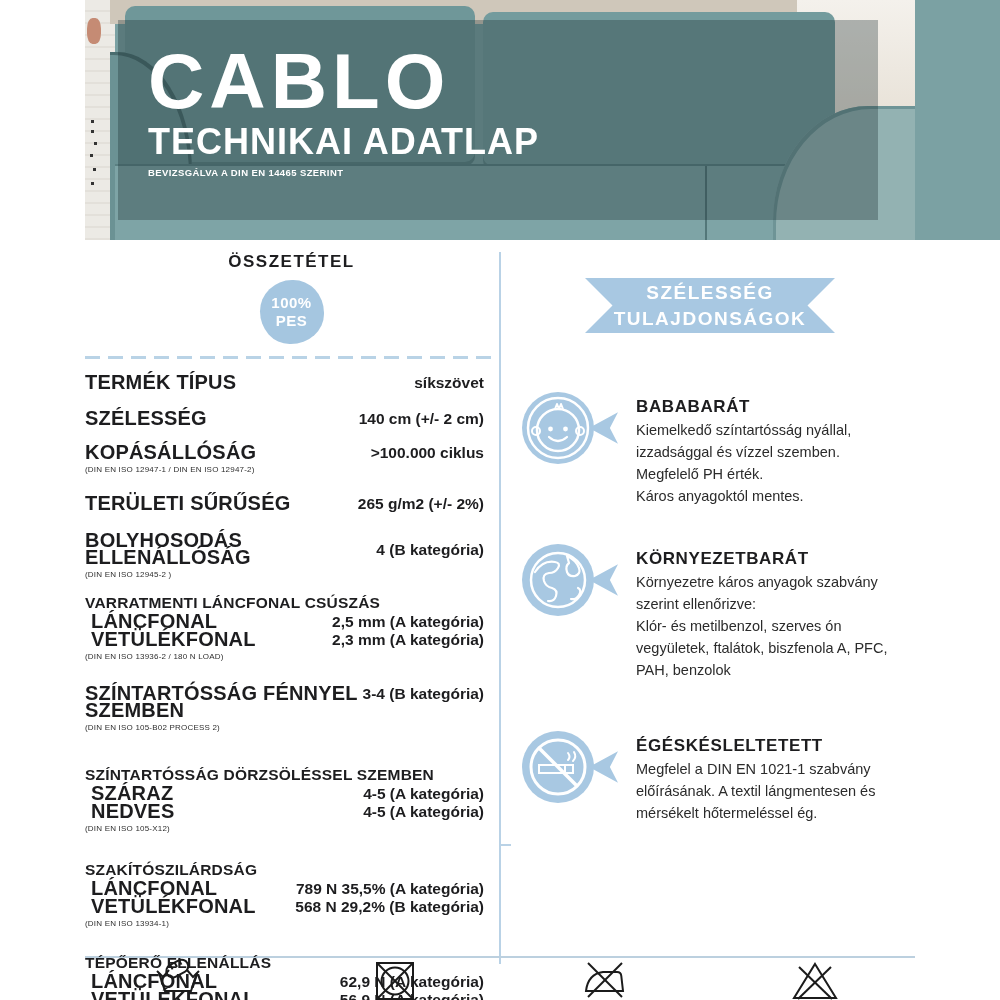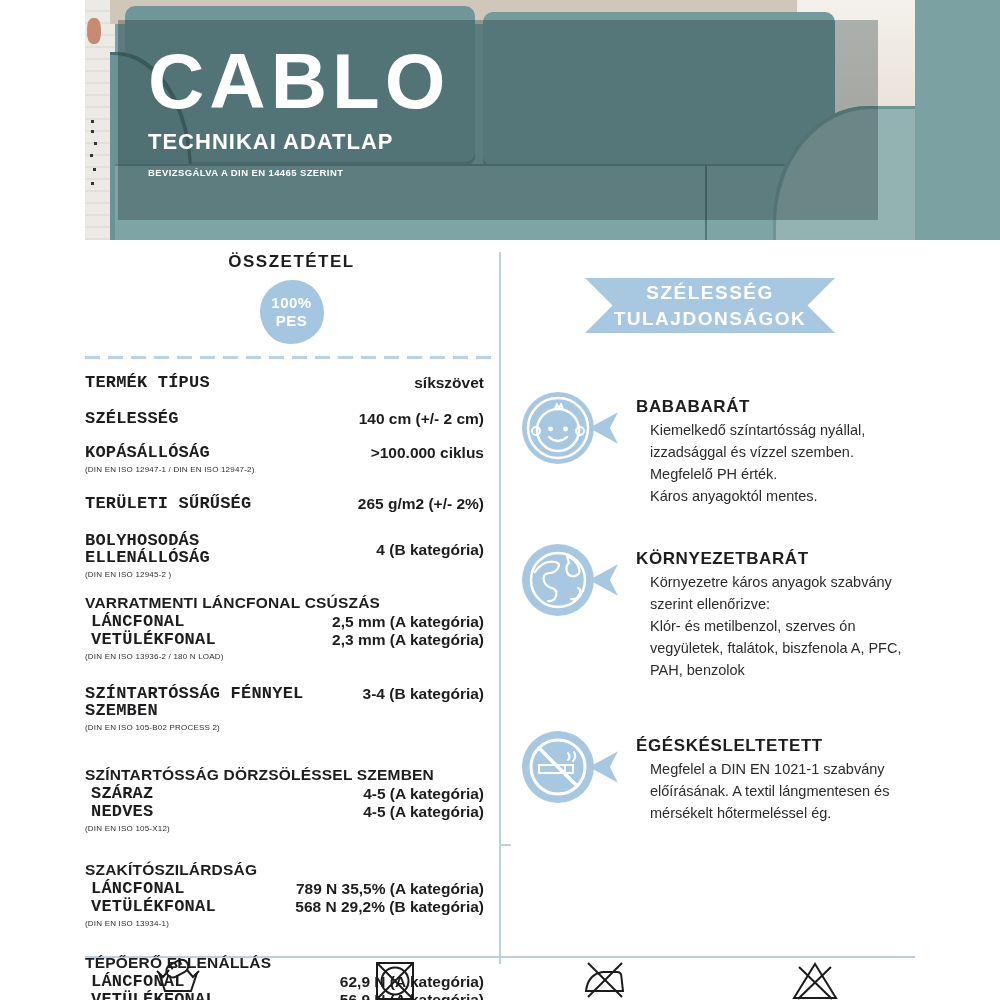--- a/index.html
+++ b/index.html
@@ -23,40 +23,40 @@
   .back-cushion-b { position:absolute; left:398px; top:12px; width:352px; height:158px; background:#739b9d; border-radius:10px; box-shadow:inset 0 -4px 0 #608688; }
   .left-armrest { position:absolute; left:25px; top:52px; width:82px; height:188px; background:#6b9294;
     border-top-right-radius:75px 120px; box-shadow:inset -3px 3px 0 #4a6d6f; }
   .seat { position:absolute; left:30px; top:164px; width:690px; height:76px; background:#7ea4a6; border-top:2px solid #5b8183; }
   .seat-split { position:absolute; left:620px; top:166px; width:2px; height:74px; background:#537779; }
   .right-armrest { position:absolute; left:688px; top:106px; width:142px; height:134px; background:#93b2b2;
     border-top-left-radius:95px 115px; box-shadow:inset 3px 3px 0 #6e9496; }
   .photo-overlay { position:absolute; left:33px; top:20px; width:760px; height:200px; background:rgba(24,44,47,0.32); }
   .title-block { position:absolute; left:63px; top:40px; color:#ffffff; }
   .title-main { font-size:78px; font-weight:700; letter-spacing:5px; line-height:82px; }
-  .title-sub { font-size:22px; font-weight:700; letter-spacing:1px; line-height:32px; margin-top:4px; }
+  .title-sub { font-size:36px; font-weight:700; letter-spacing:1px; line-height:32px; margin-top:4px; }
   .title-tag { font-size:9.5px; font-weight:700; letter-spacing:0.4px; margin-top:9px; }
 
   
   .divider-v { position:absolute; left:499px; top:252px; width:2px; height:712px; background:#b9d2e6; }
   .divider-tick { position:absolute; left:501px; top:844px; width:10px; height:2px; background:#b9d2e6; }
   .divider-bottom { position:absolute; left:85px; top:956px; width:830px; height:2px; background:#bcd0df; }
 
   
   .col-left { position:absolute; left:85px; top:252px; width:413px; }
   .comp-heading { text-align:center; font-size:17px; font-weight:700; letter-spacing:1.5px; }
   .comp-badge { width:64px; height:64px; margin:8px auto 0; background:#a5c6e0; color:#fff;
     border-radius:51% 49% 53% 47% / 50% 52% 48% 52%;
     display:flex; flex-direction:column; align-items:center; justify-content:center;
     font-size:15px; font-weight:700; line-height:18px; letter-spacing:0.5px; }
   .dash-line { margin-top:12px; height:3px;
     background:repeating-linear-gradient(90deg,#b9d3e6 0 15px,transparent 15px 23px); }
   .spec-row { display:flex; justify-content:space-between; align-items:center; padding-right:14px;margin-top:12px; }
   .spec-row.top { align-items:flex-start; }
-  .spec-label { font-weight:700; font-size:17px; line-height:17px; letter-spacing:0.2px; white-space:pre-line;font-family:Liberation Mono, monospace; }
+  .spec-label { font-weight:700; font-size:20px; line-height:17px; letter-spacing:0.2px; white-space:pre-line; }
   .spec-value { font-weight:700; font-size:15.5px; line-height:17px; white-space:nowrap; text-align:right; }
   .spec-header { font-weight:700; font-size:15.5px; line-height:16px; letter-spacing:0.2px; }
   .spec-group .spec-row { margin-top:1px; padding-left:6px; }
   .spec-group .spec-row:nth-of-type(2) { margin-top:2px; }
   .spec-note { font-size:8px; line-height:10px; margin-top:4px; font-weight:400; color:#2e2e2e; letter-spacing:0.2px; }
 
   
   .col-right { position:absolute; left:500px; top:252px; width:415px; }
   .ribbon { margin:26px 0 0 85px; width:250px; height:55px; background:#a8c8e2; color:#fff;
     clip-path:polygon(0 0,100% 0,89% 50%,100% 100%,0 100%,11% 50%);
@@ -64,21 +64,21 @@
     font-size:19px; font-weight:700; letter-spacing:1.5px; line-height:26px; }
   .feature { display:flex; align-items:flex-start; }
   .feature-icon-wrap { position:relative; width:110px; flex:none; margin-left:22px; }
   .icon-circle { width:72px; height:72px; border-radius:50%; background:#a8c8e2;
     display:flex; align-items:center; justify-content:center; }
   .icon-pointer { position:absolute; left:67px; top:19px; width:29px; height:34px; background:#a8c8e2;
     clip-path:polygon(100% 4%,0 50%,100% 96%,72% 50%); }
   .feature-text { margin-left:4px; width:276px; }
   .feature-title { font-weight:700; font-size:17px; letter-spacing:0.6px; line-height:21px; padding-top:4px; }
   .feature-body { font-size:14.5px; line-height:22px; color:#2b2b2b; margin-top:2px; }
-  .pre { white-space:pre-line;margin-left:14px; }
+  .pre { white-space:pre-line; }
 
   
   .care { position:absolute; top:957px; width:50px; height:48px; }
   .care svg { display:block; }
 </style>
 </head>
 <body>
 
 <div class="page">
 

